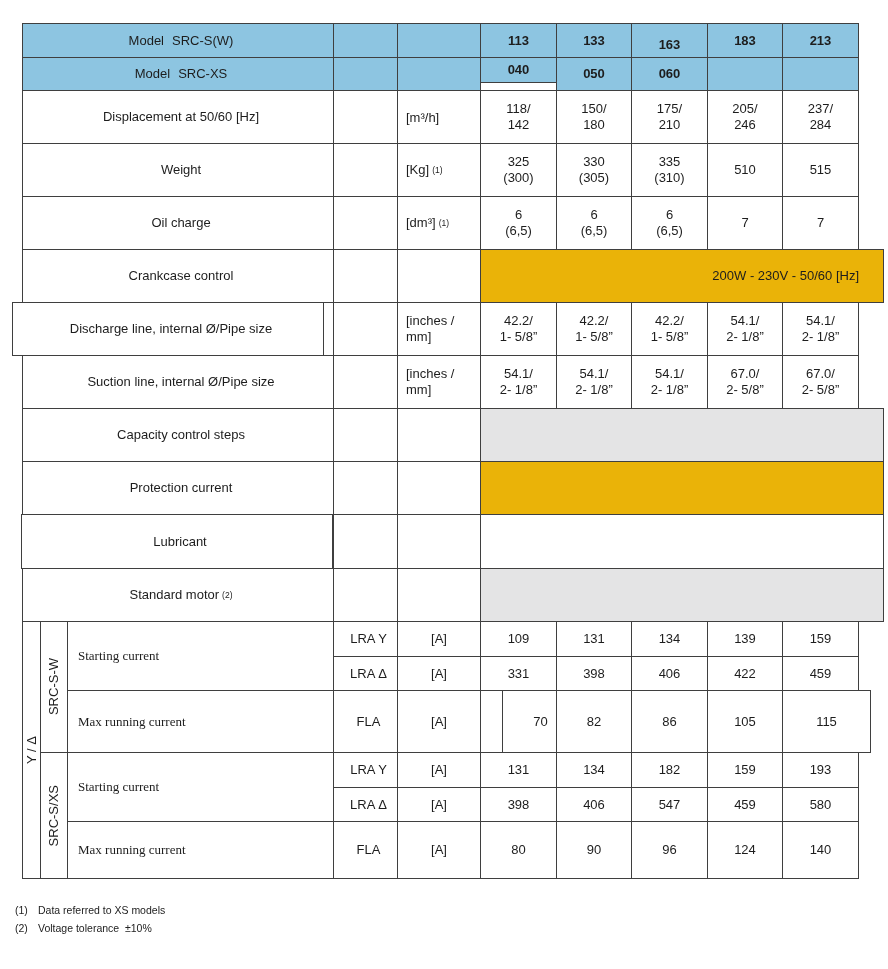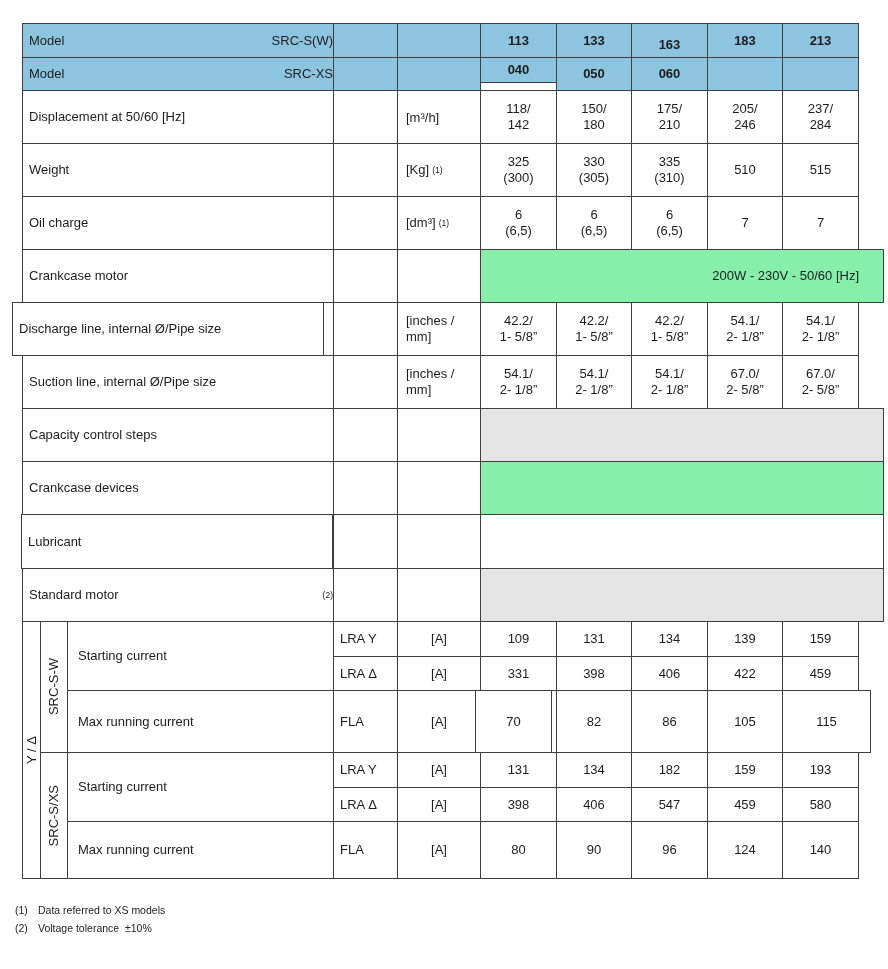--- a/index.html
+++ b/index.html
@@ -7,27 +7,27 @@
     width:888px;height:969px;background:#ffffff;position:relative;
     font-family:"Liberation Sans","DejaVu Sans",sans-serif;color:#1d1d1d;
     -webkit-font-smoothing:antialiased;
   }
   .cell{
     position:absolute;box-sizing:border-box;border:1px solid #3f3f3f;
     display:flex;align-items:center;justify-content:center;
     text-align:center;font-size:13px;line-height:16px;background:#fff;
   }
   .col{flex-direction:column;}
-  .left{justify-content:space-between;text-align:left;padding-left:6px;}
-  .left2{justify-content:flex-start;text-align:left;padding-left:10px;}
+  .left{justify-content:center;text-align:left;padding-left:6px;}
+  .left2{justify-content:flex-start;text-align:left;padding-left:10px;font-family:Liberation Serif, serif;}
   .unit{justify-content:flex-start;text-align:left;padding-left:8px;}
   .unit.col{align-items:flex-start;justify-content:center;}
   .hdr{background:#8dc5e1;}
   .bold{font-weight:bold;}
-  .bandblue{background:#86efac;}
+  .bandblue{background:#eab308;}
   .bandgray{background:#e4e4e5;}
   .bandright{justify-content:flex-end;text-align:right;padding-right:24px;}
   sup{font-size:8.5px;line-height:0;margin-left:3px;vertical-align:super;}
   .mname{margin-left:8px;}
   .vert{writing-mode:vertical-rl;transform:rotate(180deg);white-space:nowrap;}
   .fn{position:absolute;left:15px;font-size:10.5px;line-height:14px;color:#222;}
   .fn-num{display:inline-block;width:23px;}
 </style>
 </head>
 <body>
@@ -129,21 +129,21 @@
   </div>
 <div class="cell col" style="left:707px;top:196px;width:76px;height:54px">
     <span>7</span>
     <span></span>
   </div>
 <div class="cell col" style="left:782px;top:196px;width:77px;height:54px">
     <span>7</span>
     <span></span>
   </div>
 
-<div class="cell left" style="left:22px;top:249px;width:312px;height:54px">Crankcase motor</div>
+<div class="cell left" style="left:22px;top:249px;width:312px;height:54px">Crankcase control</div>
 <div class="cell" style="left:333px;top:249px;width:65px;height:54px"></div>
 <div class="cell" style="left:397px;top:249px;width:84px;height:54px"></div>
 <div class="cell bandblue bandright" style="left:480px;top:249px;width:404px;height:54px">
     <span>200W - 230V - 50/60 [Hz]</span>
   </div>
 
 <div class="cell left" style="left:12px;top:302px;width:312px;height:54px">Discharge line, internal Ø/Pipe size</div>
 <div class="cell" style="left:333px;top:302px;width:65px;height:54px"></div>
 <div class="cell unit col" style="left:397px;top:302px;width:84px;height:54px">
     <span>[inches /</span>
@@ -195,21 +195,21 @@
 <div class="cell col" style="left:782px;top:355px;width:77px;height:54px">
     <span>67.0/</span>
     <span>2- 5/8”</span>
   </div>
 
 <div class="cell left" style="left:22px;top:408px;width:312px;height:54px">Capacity control steps</div>
 <div class="cell" style="left:333px;top:408px;width:65px;height:54px"></div>
 <div class="cell" style="left:397px;top:408px;width:84px;height:54px"></div>
 <div class="cell bandgray" style="left:480px;top:408px;width:404px;height:54px"></div>
 
-<div class="cell left" style="left:22px;top:461px;width:312px;height:54px">Crankcase devices</div>
+<div class="cell left" style="left:22px;top:461px;width:312px;height:54px">Protection current</div>
 <div class="cell" style="left:333px;top:461px;width:65px;height:54px"></div>
 <div class="cell" style="left:397px;top:461px;width:84px;height:54px"></div>
 <div class="cell bandblue" style="left:480px;top:461px;width:404px;height:54px"></div>
 
 <div class="cell left" style="left:21px;top:514px;width:312px;height:55px">Lubricant</div>
 <div class="cell" style="left:333px;top:514px;width:65px;height:55px"></div>
 <div class="cell" style="left:397px;top:514px;width:84px;height:55px"></div>
 <div class="cell" style="left:480px;top:514px;width:404px;height:55px"></div>
 
 <div class="cell left" style="left:22px;top:568px;width:312px;height:54px">
@@ -255,21 +255,21 @@
 <div class="cell" style="left:631px;top:621px;width:77px;height:36px">134</div>
 <div class="cell" style="left:707px;top:621px;width:76px;height:36px">139</div>
 <div class="cell" style="left:782px;top:621px;width:77px;height:36px">159</div>
 
 <div class="cell" style="left:480px;top:656px;width:77px;height:35px">331</div>
 <div class="cell" style="left:556px;top:656px;width:76px;height:35px">398</div>
 <div class="cell" style="left:631px;top:656px;width:77px;height:35px">406</div>
 <div class="cell" style="left:707px;top:656px;width:76px;height:35px">422</div>
 <div class="cell" style="left:782px;top:656px;width:77px;height:35px">459</div>
 
-<div class="cell" style="left:475px;top:690px;width:77px;height:63px">70</div>
+<div class="cell" style="left:502px;top:690px;width:77px;height:63px">70</div>
 <div class="cell" style="left:556px;top:690px;width:76px;height:63px">82</div>
 <div class="cell" style="left:631px;top:690px;width:77px;height:63px">86</div>
 <div class="cell" style="left:707px;top:690px;width:76px;height:63px">105</div>
 <div class="cell" style="left:782px;top:690px;width:89px;height:63px">115</div>
 
 <div class="cell" style="left:480px;top:752px;width:77px;height:36px">131</div>
 <div class="cell" style="left:556px;top:752px;width:76px;height:36px">134</div>
 <div class="cell" style="left:631px;top:752px;width:77px;height:36px">182</div>
 <div class="cell" style="left:707px;top:752px;width:76px;height:36px">159</div>
 <div class="cell" style="left:782px;top:752px;width:77px;height:36px">193</div>

